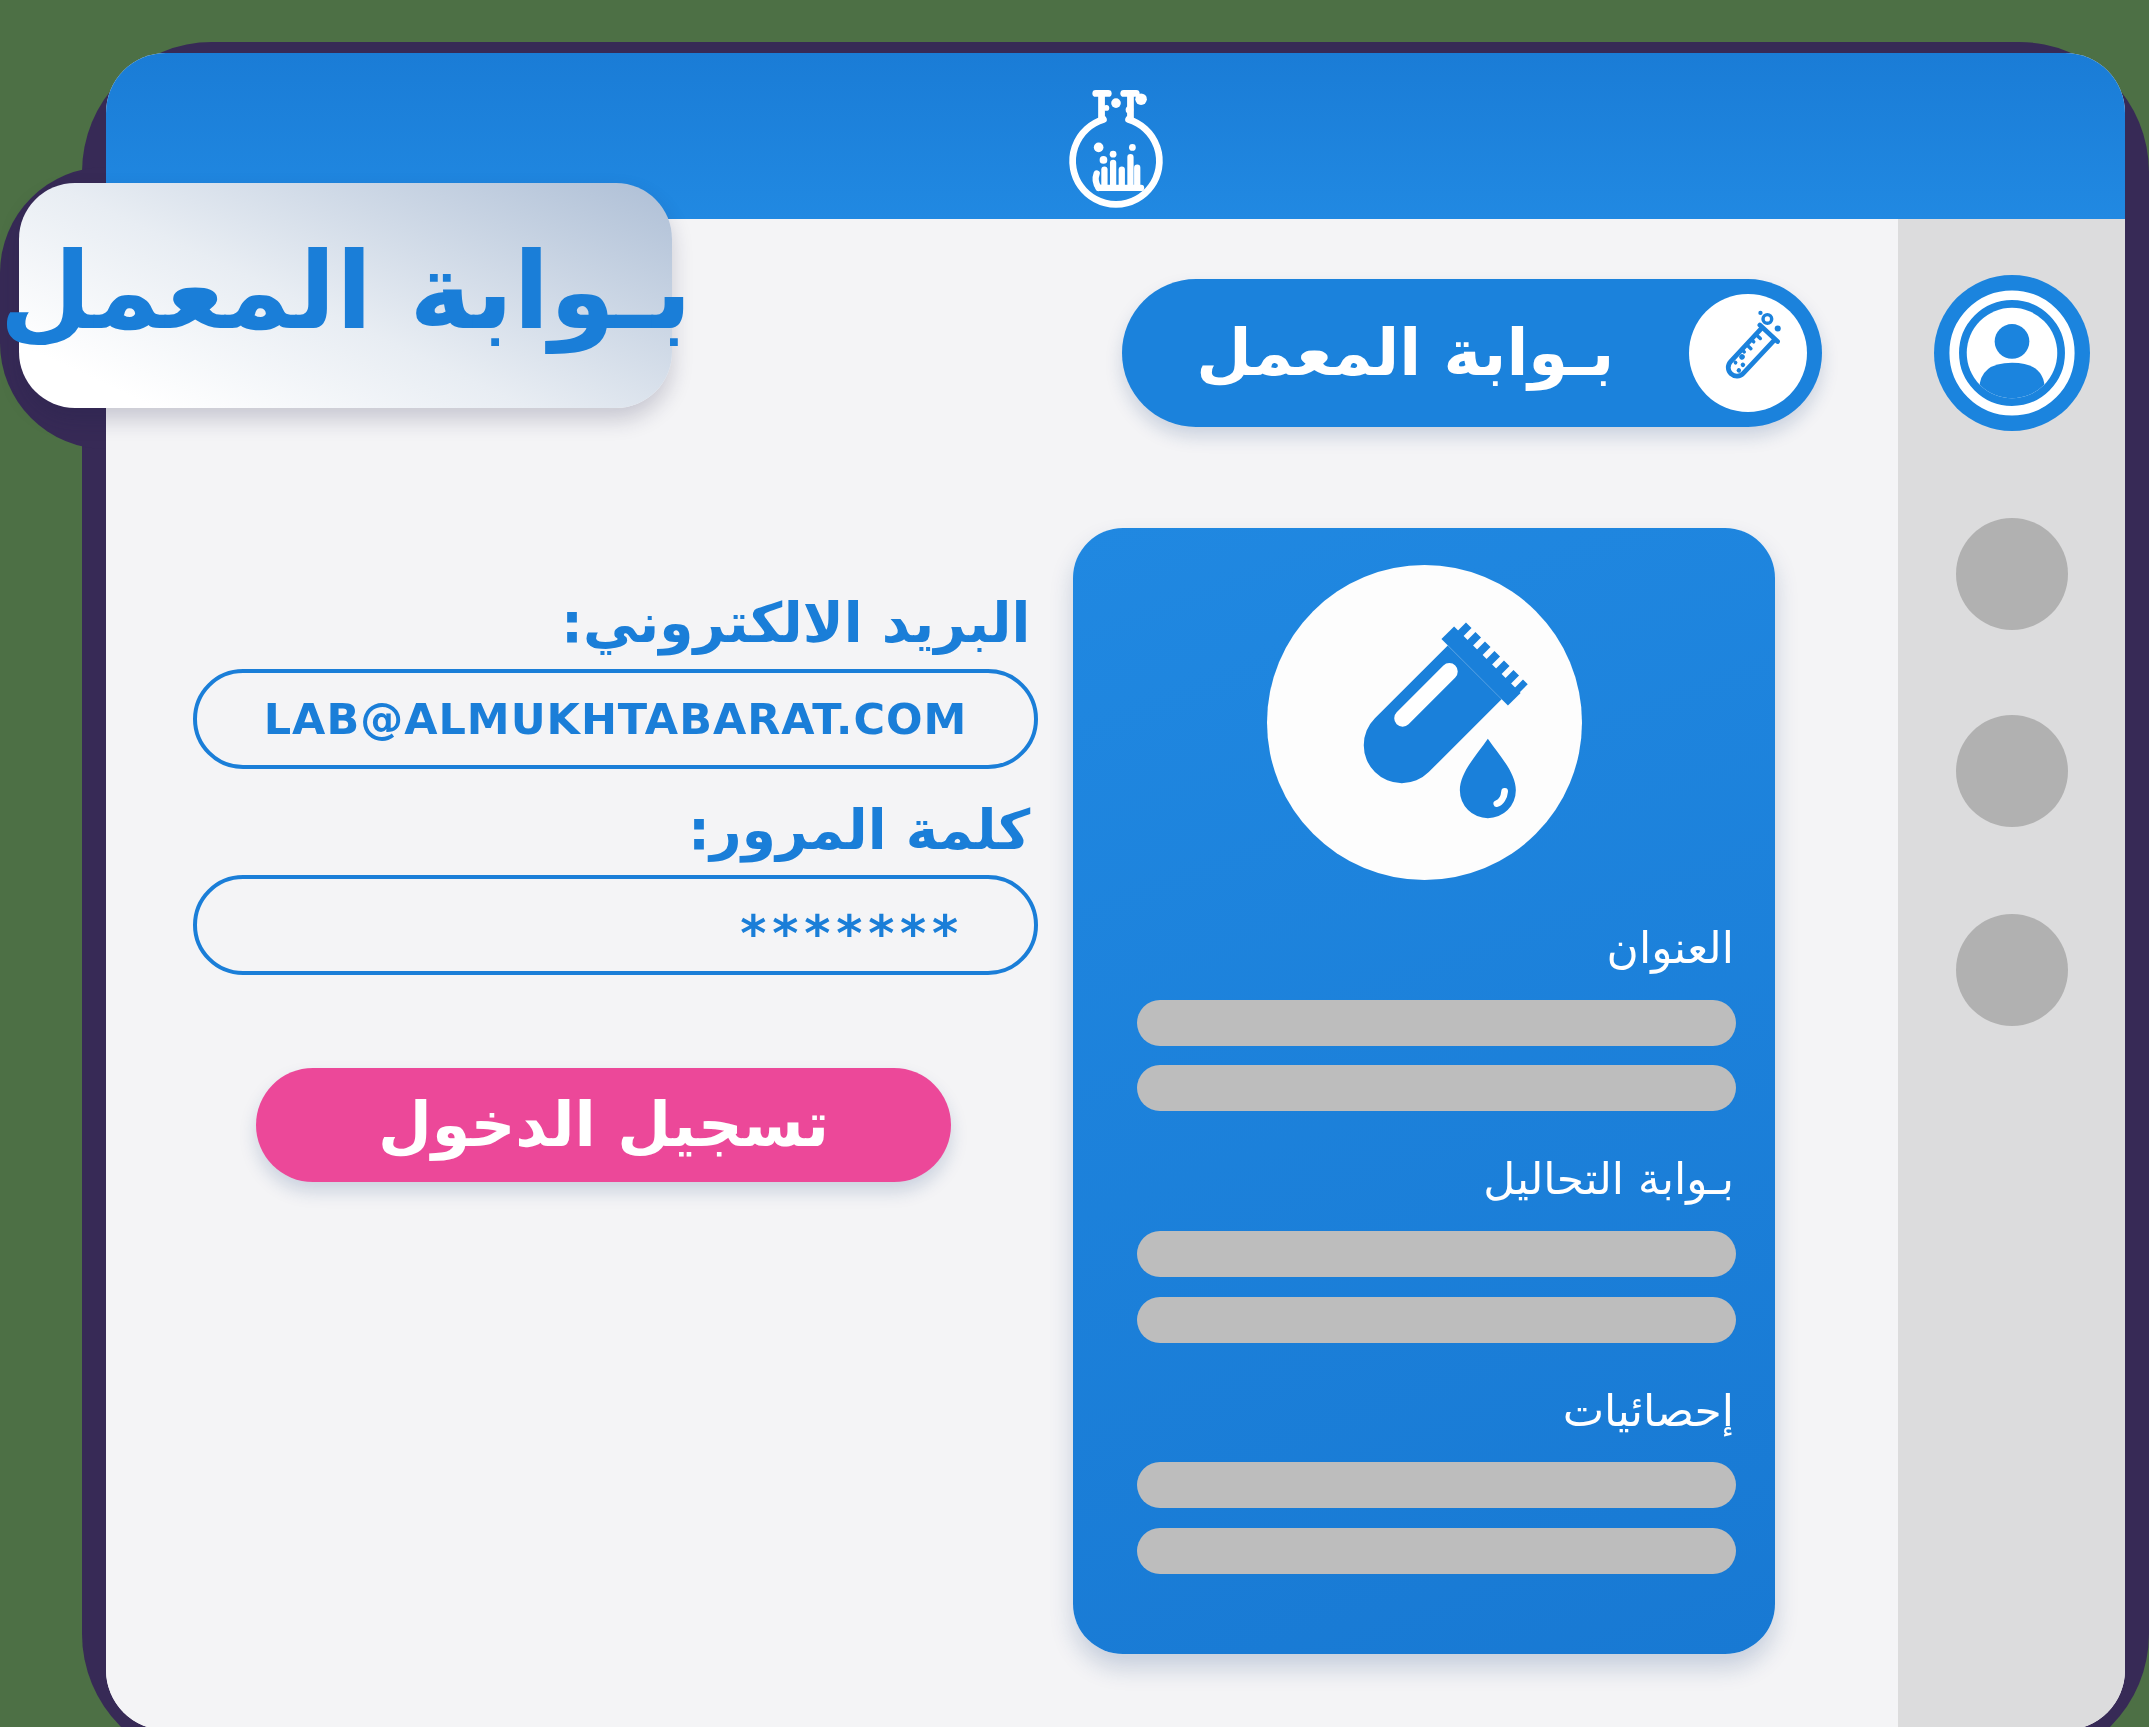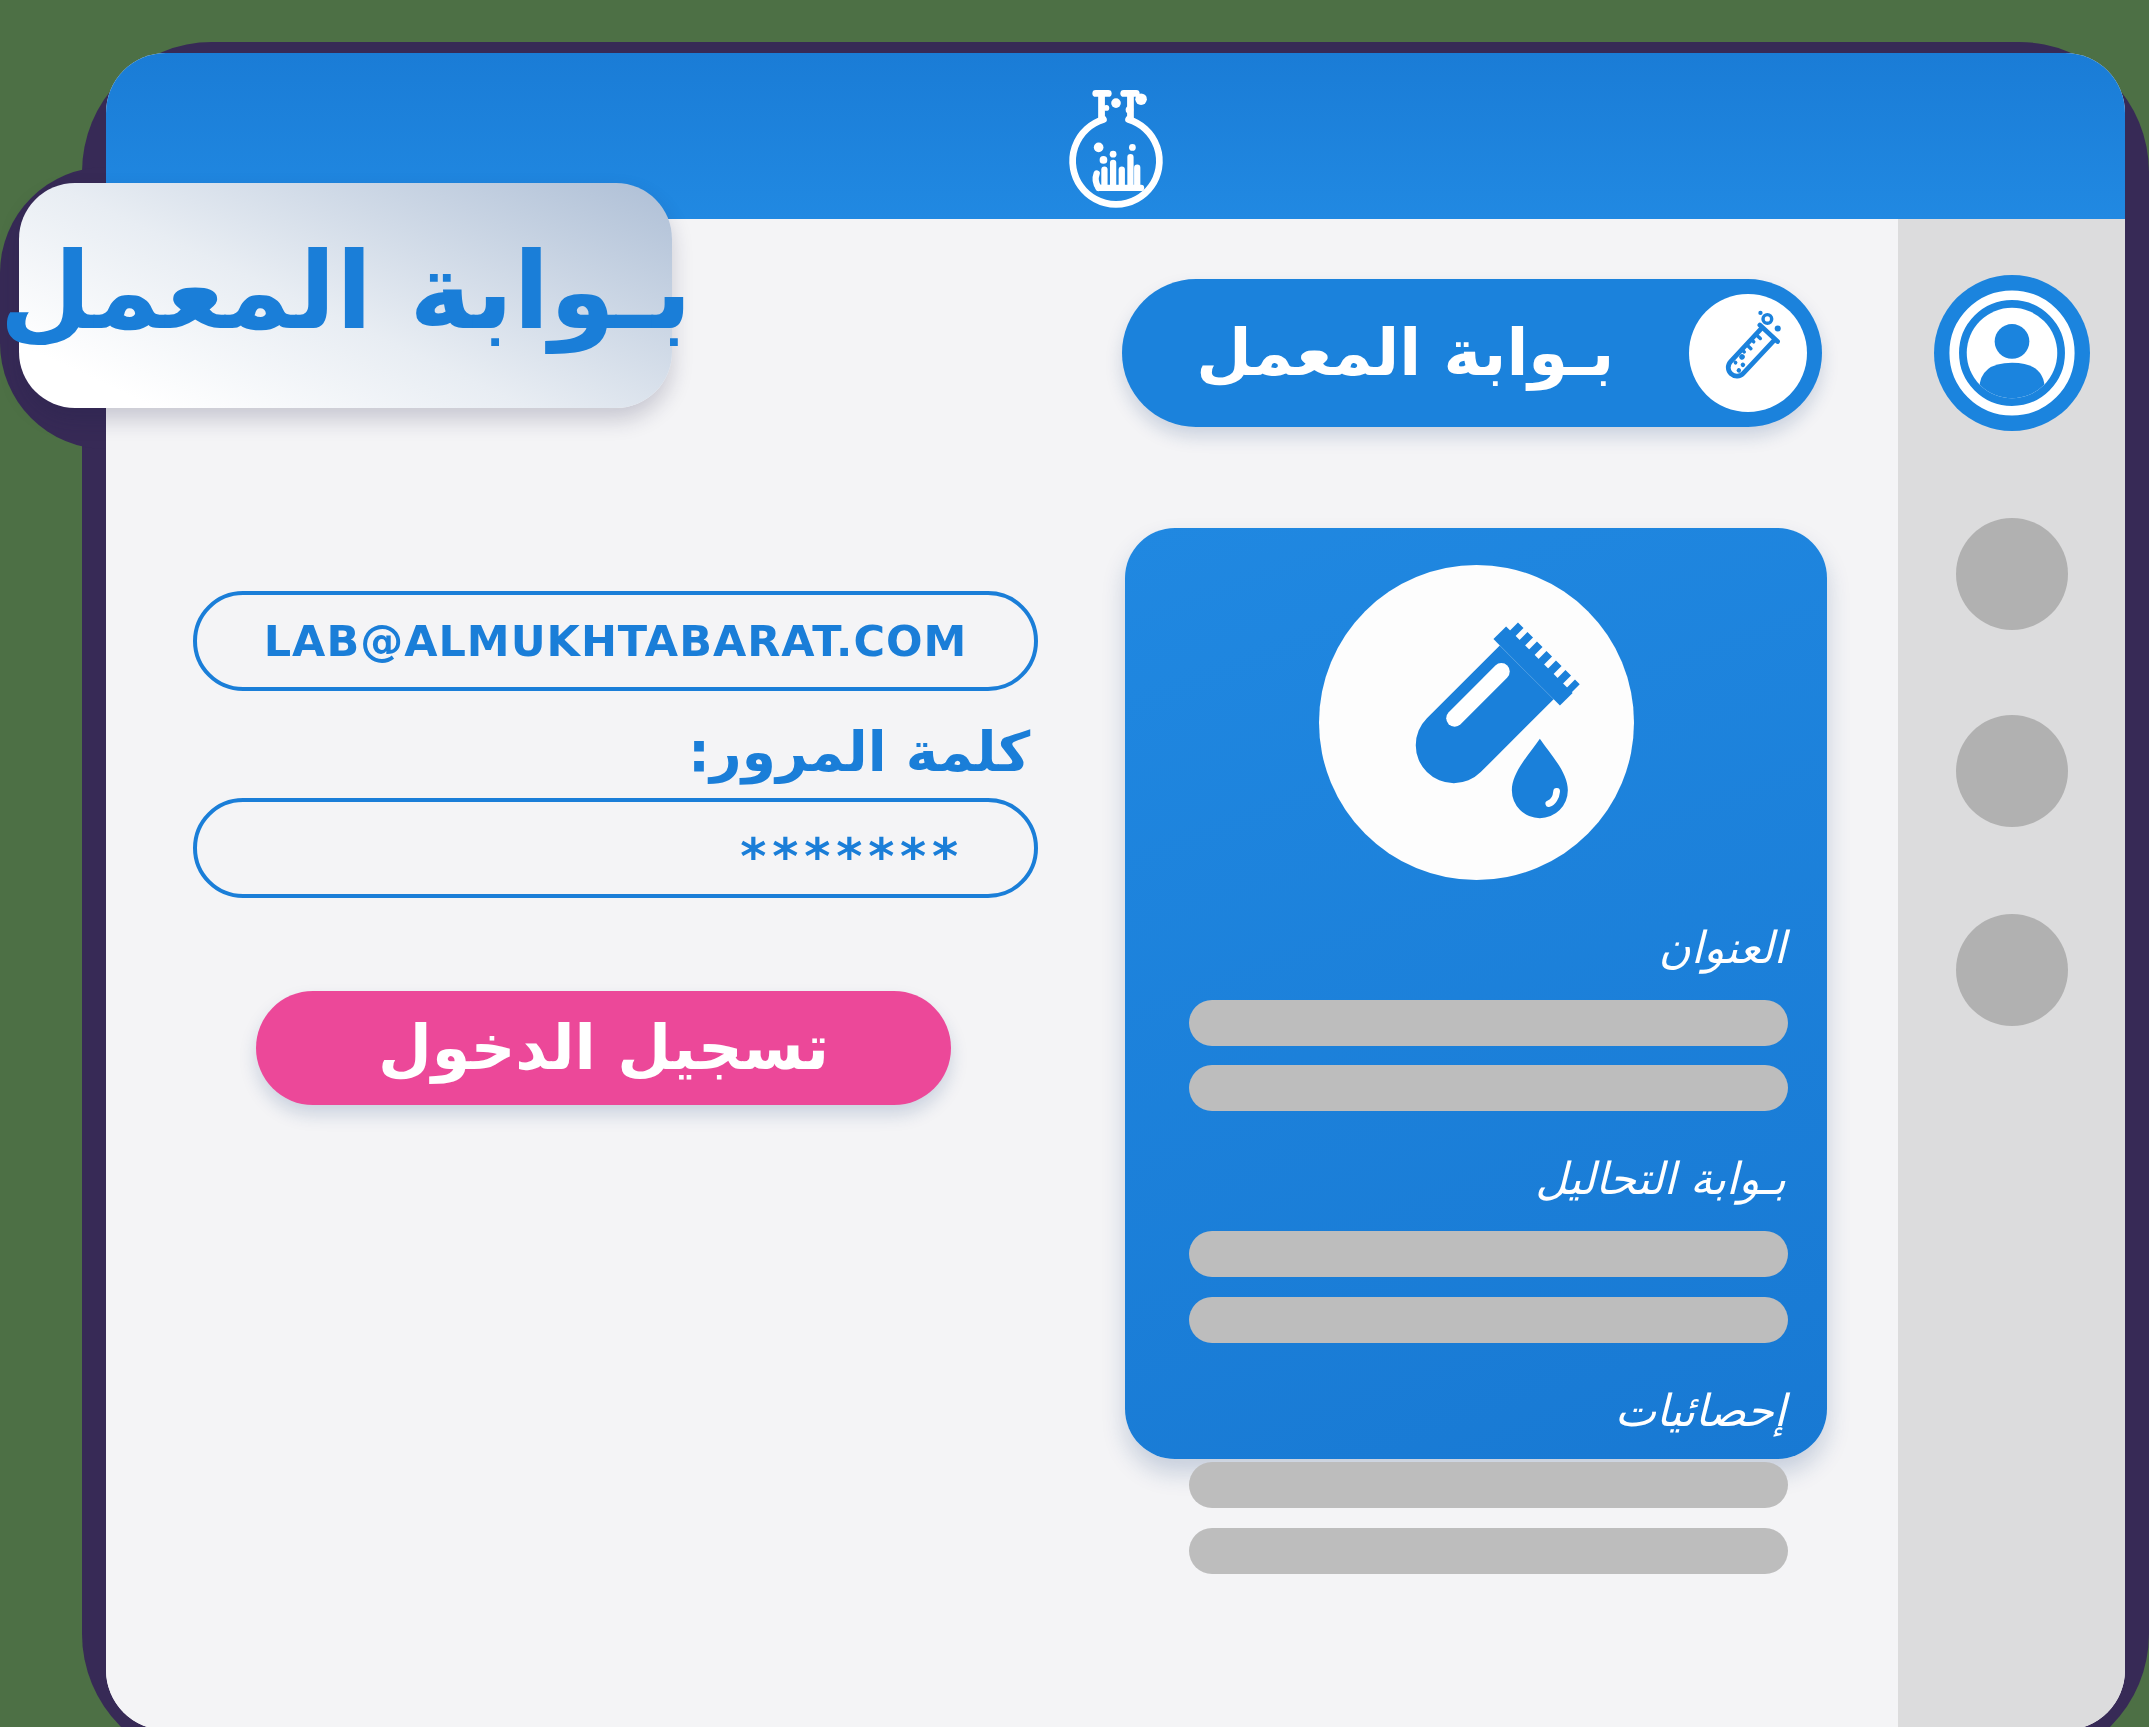--- a/index.html
+++ b/index.html
@@ -34,23 +34,23 @@
   .ribbon-title{color:#1a7ed8;font-size:106px;font-weight:800;letter-spacing:-1.9px;
           padding-bottom:7.7px;white-space:nowrap;}
   
   .pill{position:absolute;left:1016px;top:60px;width:700px;height:148px;
         border-radius:77px;background:#1b82dc;display:flex;align-items:center;
         box-shadow:0 9.7px 17.4px rgba(20,60,120,.18);}
   .pill-circle{width:118px;height:118px;border-radius:50%;background:#ffffff;
         flex:none;margin-inline-start:15.4px;display:flex;align-items:center;justify-content:center;}
   .pill-title{flex:1;text-align:center;color:#ffffff;font-size:64px;font-weight:800;white-space:nowrap;}
   
-  .panel{position:absolute;left:1019px;top:309px;width:702px;height:931px;
+  .panel{position:absolute;left:967px;top:309px;width:702px;height:1126px;
          border-radius:50px;background:linear-gradient(160deg,#2088e1 0%,#1879d3 100%);
-         box-shadow:0 13.5px 23px rgba(20,60,120,.20);font-style:italic;}
+         box-shadow:0 13.5px 23px rgba(20,60,120,.20);}
   .panel-circle{width:315px;height:315px;border-radius:50%;background:#fdfdfd;
          margin:37px auto 0;display:flex;align-items:center;justify-content:center;}
   .panel-label{color:#ffffff;font-size:44px;font-weight:400;text-align:right;
          padding:0 41px 0 0;margin:42px 0 25px;line-height:1.2;}
   .panel-bar{height:46px;border-radius:23px;background:#bdbdbd;margin:0 39px 19.3px 64px;}
   
   .form{position:absolute;left:87px;top:372px;width:845px;text-align:right;}
   .form-label{color:#1a7ed8;font-size:55px;font-weight:700;margin:0 7.7px 13.5px 0;white-space:nowrap;}
   .field{display:block;width:100%;box-sizing:border-box;height:100px;
          border:4.8px solid #1a7ed8;border-radius:50px;background:transparent;
@@ -161,20 +161,21 @@
               <div class="panel-label">بـوابة التحاليل</div>
               <div class="panel-bar"></div>
               <div class="panel-bar"></div>
               <div class="panel-label">إحصائيات</div>
               <div class="panel-bar"></div>
               <div class="panel-bar"></div>
             </div>
         </div>
 
         <div class="form" dir="rtl">
+          <div class="form-label">البريد الالكتروني:</div>
           <input class="field field-email" type="text" readonly="" value="LAB@ALMUKHTABARAT.COM" style="">
           <div class="form-label pw-label">كلمة المرور:</div>
           <input class="field field-pass" type="text" readonly="" value="*******" style="">
           <button class="login-btn">تسجيل الدخول</button>
         </div>
 
       </div>
 
       <div class="sidebar">
         <svg class="avatar" viewBox="0 0 162 162">

